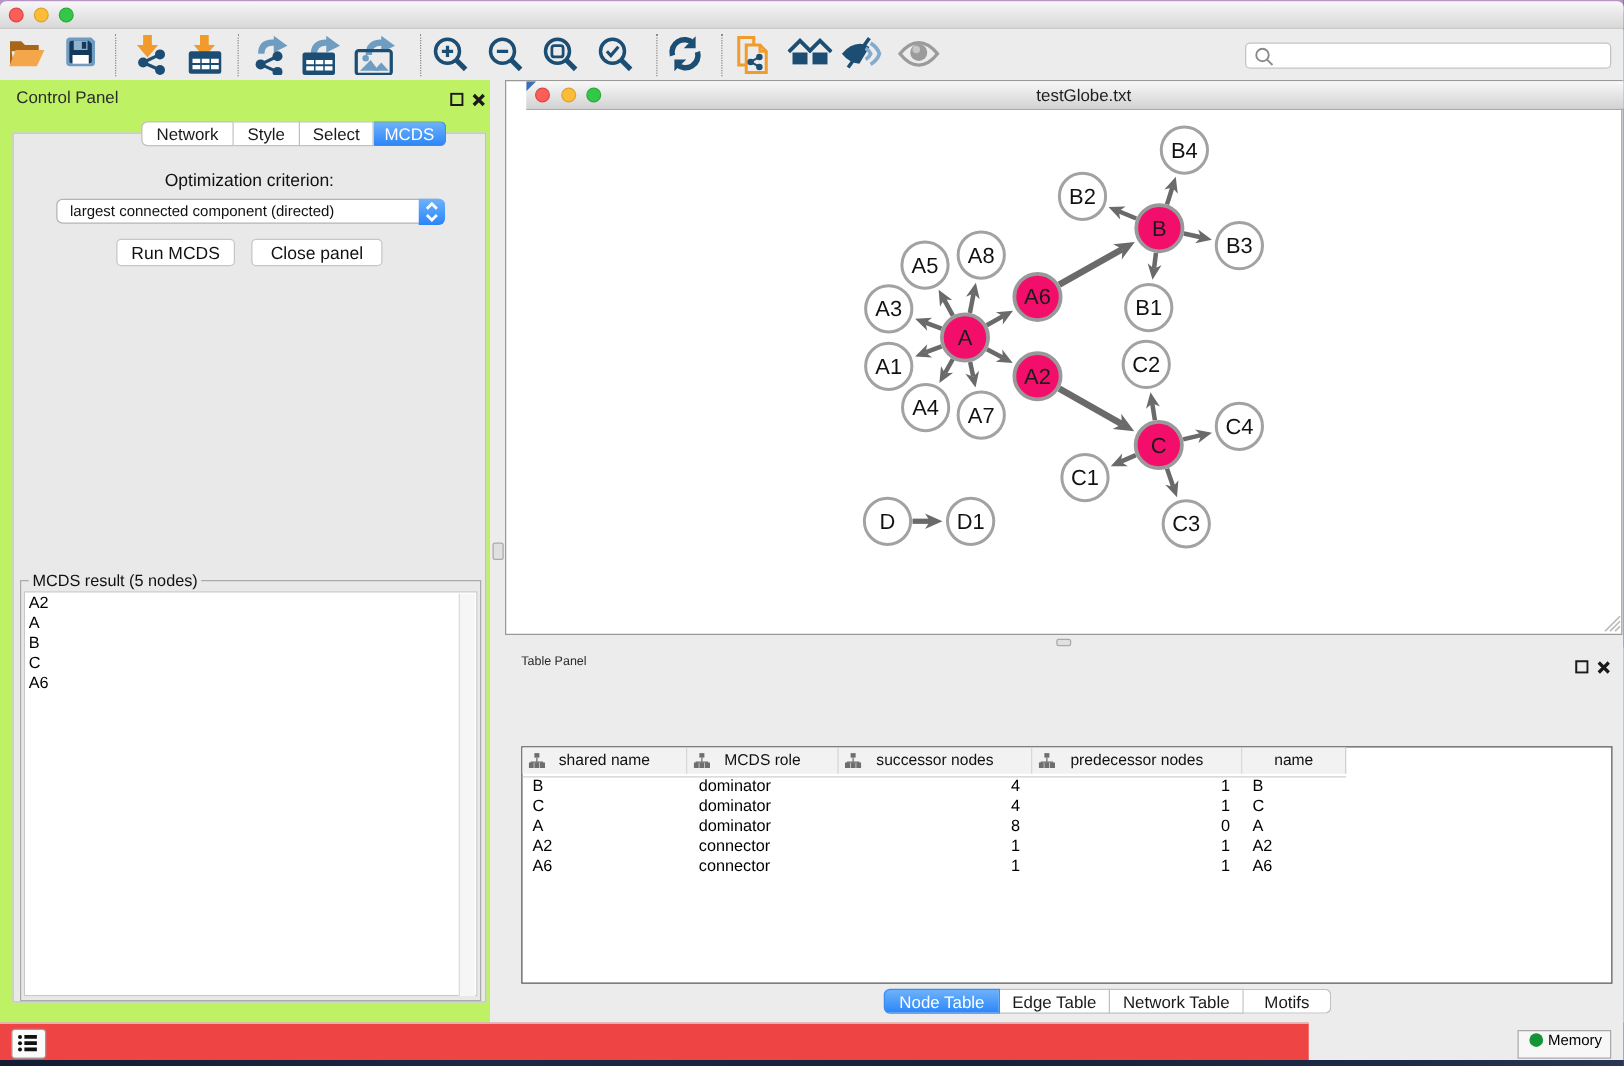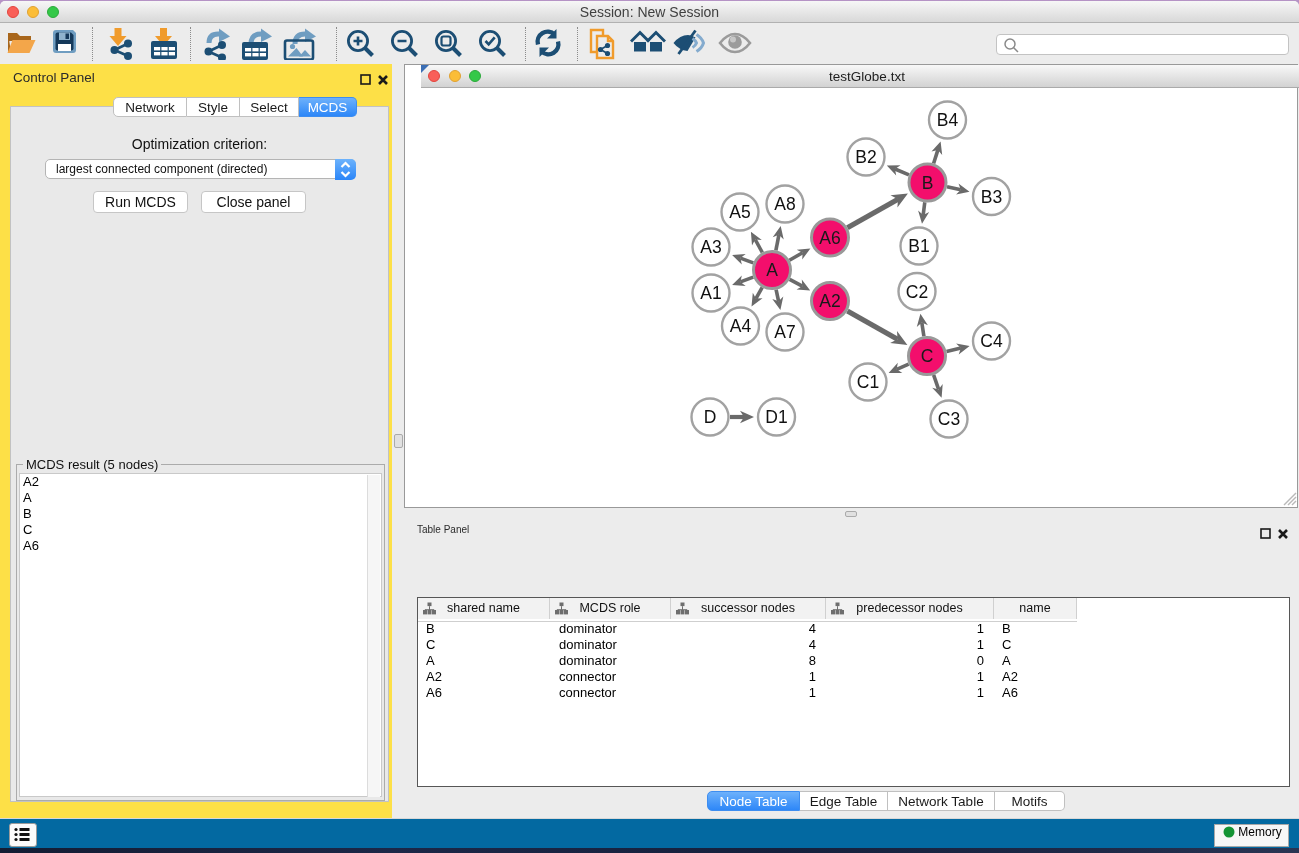--- a/index.html
+++ b/index.html
@@ -19,21 +19,21 @@
 #titletext { position:absolute; width:100%; top:3px; text-align:center;
   font-size:14px; color:#404040; }
 
 #toolbar { left:0; top:23px; width:1299px; height:40px; background:#ececec; }
 .sep { position:absolute; top:3px; height:34px; width:0;
   border-left:1px dotted #8b8b8b; }
 .ticon { position:absolute; top:4px; }
 #search { position:absolute; left:996px; top:10px; width:293px; height:21px;
   background:#fff; border:1px solid #c3c3c3; border-radius:4px; }
 
-#cpanel { left:0; top:63px; width:392px; height:754px; background:#fde047; }
+#cpanel { left:0; top:63px; width:392px; height:754px; background:#bef264; }
 #cp-title { position:absolute; left:13px; top:6px; font-size:13.5px; color:#2b2b2b; }
 .wbtn { position:absolute; font-size:12px; color:#111; top:7px; }
 
 .segbar { position:absolute; display:flex; height:20px; z-index:5;padding-left:36px; }
 .seg { height:20px; background:#ffffff; border:1px solid #c0c0c0; border-left:none;
   font-size:13.5px; color:#1a1a1a; display:flex; align-items:center; justify-content:center; }
 .seg.first { border-left:1px solid #c0c0c0; border-radius:5px 0 0 5px; }
 .seg.last { border-radius:0 5px 5px 0; }
 .seg.sel { background:linear-gradient(#6db1fb,#2d87f8); color:#fff; border-color:#3d8df0; }
 #cp-body { position:absolute; left:10px; top:42px; width:379px; height:696px;
@@ -70,36 +70,35 @@
 #tp-title { position:absolute; left:13px; top:6px; font-size:10px; color:#2b2b2b; }
 #tp-toolbar { position:absolute; left:13px; top:36px; width:869px; height:39px;margin-top:40px; }
 #tbl { position:absolute; left:13px; top:79px; width:873px; height:190px; background:#fff;
   border:1px solid #565656; font-size:12.5px; color:#000; }
 .th { position:absolute; top:0; height:21px; background:#f2f2f2;
   border-right:1px solid #d0d0d0; }
 .th .lab { position:absolute; width:100%; text-align:center; top:3px; font-size:12.5px; color:#111; }
 .td { position:absolute; height:16px; line-height:16px; font-size:13px; }
 
 
-#statusbar { left:0; top:817px; width:1299px; height:30px; background:#0369a1;
+#statusbar { left:0; top:817px; width:1047px; height:30px; background:#ef4444;
   border-top:1px solid #d8d8d8; }
 #memorybtn { position:absolute; left:1214px; top:5px; width:75px; height:23px;
   background:#f7f7f7; border:1px solid #a8a8a8; font-size:12px; color:#000; }
 #listbtn { position:absolute; left:9px; top:4px; width:28px; height:24px;
   background:#fbfbfb; border:1.5px solid #9b9b9b; border-radius:3px; }
 </style>
 </head>
 <body>
 <div id="desktop-top" class="abs"></div>
 <div id="appwin" class="abs">
   <div id="titlebar" class="abs">
     <div class="tl" style="left:7px; background:#f95f58; border:1px solid #e2453e;"></div>
     <div class="tl" style="left:27px; background:#fbbd37; border:1px solid #e0a131;"></div>
     <div class="tl" style="left:47px; background:#34c848; border:1px solid #2ca93b;"></div>
-    <div id="titletext">Session: New Session</div>
   </div>
   <div id="toolbar" class="abs">
     <div class="sep" style="left:92px"></div>
     <div class="sep" style="left:190px"></div>
     <div class="sep" style="left:336px"></div>
     <div class="sep" style="left:525px"></div>
     <div class="sep" style="left:577px"></div>
     <div id="search">
         <svg width="20" height="20" style="position:absolute;left:5px;top:1px">
           <circle cx="8" cy="8" r="5" fill="none" stroke="#8a8a8a" stroke-width="1.5"></circle>

